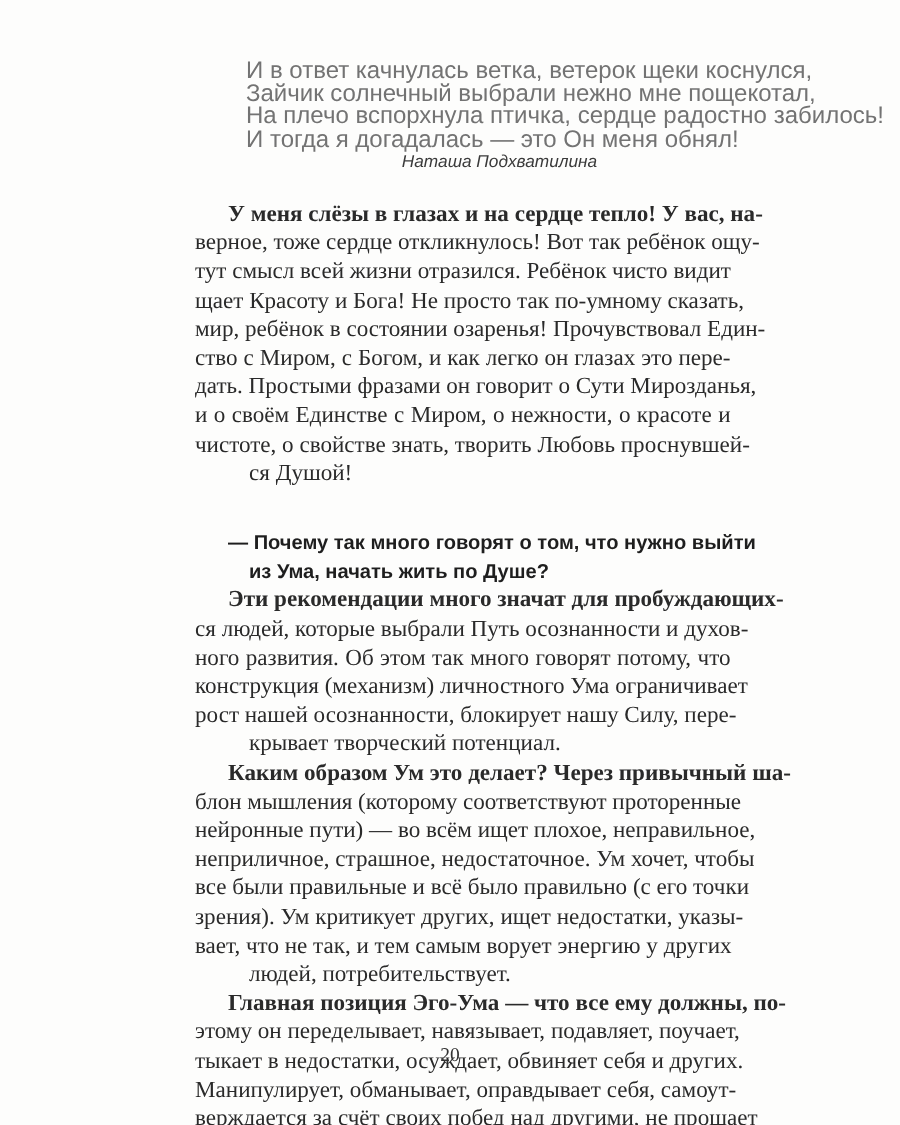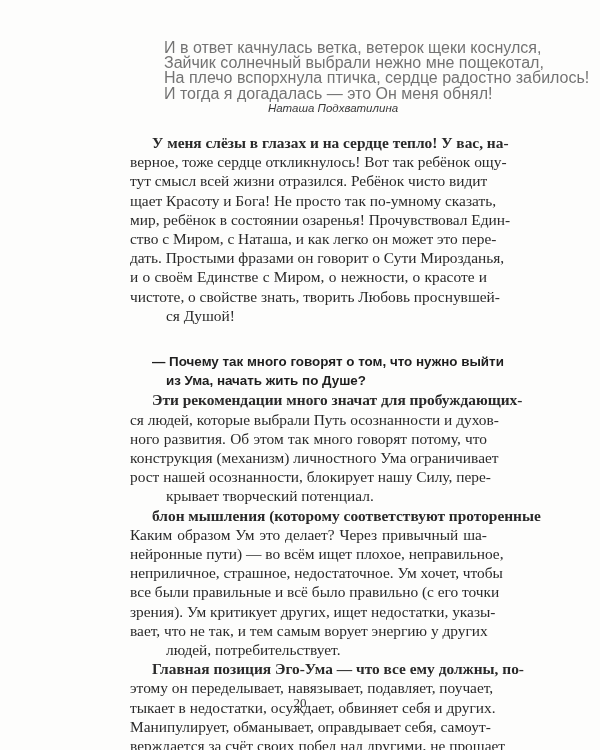--- a/index.html
+++ b/index.html
@@ -48,21 +48,21 @@
 </div>
 <div class="poem-author">Наташа Подхватилина</div>
 
 <div class="body">
   <div class="para">
     <span class="line">У меня слёзы в глазах и на сердце тепло! У вас, на-</span>
     <span class="line">верное, тоже сердце откликнулось! Вот так ребёнок ощу-</span>
     <span class="line">тут смысл всей жизни отразился. Ребёнок чисто видит</span>
     <span class="line">щает Красоту и Бога! Не просто так по-умному сказать,</span>
     <span class="line">мир, ребёнок в состоянии озаренья! Прочувствовал Един-</span>
-    <span class="line">ство с Миром, с Наташа, и как легко он может это пере-</span>
+    <span class="line">ство с Миром, с Богом, и как легко он глазах это пере-</span>
     <span class="line">дать. Простыми фразами он говорит о Сути Мирозданья,</span>
     <span class="line">и о своём Единстве с Миром, о нежности, о красоте и</span>
     <span class="line">чистоте, о свойстве знать, творить Любовь проснувшей-</span>
     <span class="line last">ся Душой!</span>
   </div>
 
   <div class="gap"></div>
 
   <div class="para heading">
     <span class="line">— Почему так много говорят о том, что нужно выйти</span>
@@ -72,22 +72,22 @@
   <div class="para">
     <span class="line">Эти рекомендации много значат для пробуждающих-</span>
     <span class="line">ся людей, которые выбрали Путь осознанности и духов-</span>
     <span class="line">ного развития. Об этом так много говорят потому, что</span>
     <span class="line">конструкция (механизм) личностного Ума ограничивает</span>
     <span class="line">рост нашей осознанности, блокирует нашу Силу, пере-</span>
     <span class="line last">крывает творческий потенциал.</span>
   </div>
 
   <div class="para">
+    <span class="line">Каким образом Ум это делает? Через привычный ша-</span>
     <span class="line">блон мышления (которому соответствуют проторенные</span>
-    <span class="line">Каким образом Ум это делает? Через привычный ша-</span>
     <span class="line">нейронные пути) — во всём ищет плохое, неправильное,</span>
     <span class="line">неприличное, страшное, недостаточное. Ум хочет, чтобы</span>
     <span class="line">все были правильные и всё было правильно (с его точки</span>
     <span class="line">зрения). Ум критикует других, ищет недостатки, указы-</span>
     <span class="line">вает, что не так, и тем самым ворует энергию у других</span>
     <span class="line last">людей, потребительствует.</span>
   </div>
 
   <div class="para">
     <span class="line">Главная позиция Эго-Ума — что все ему должны, по-</span>

